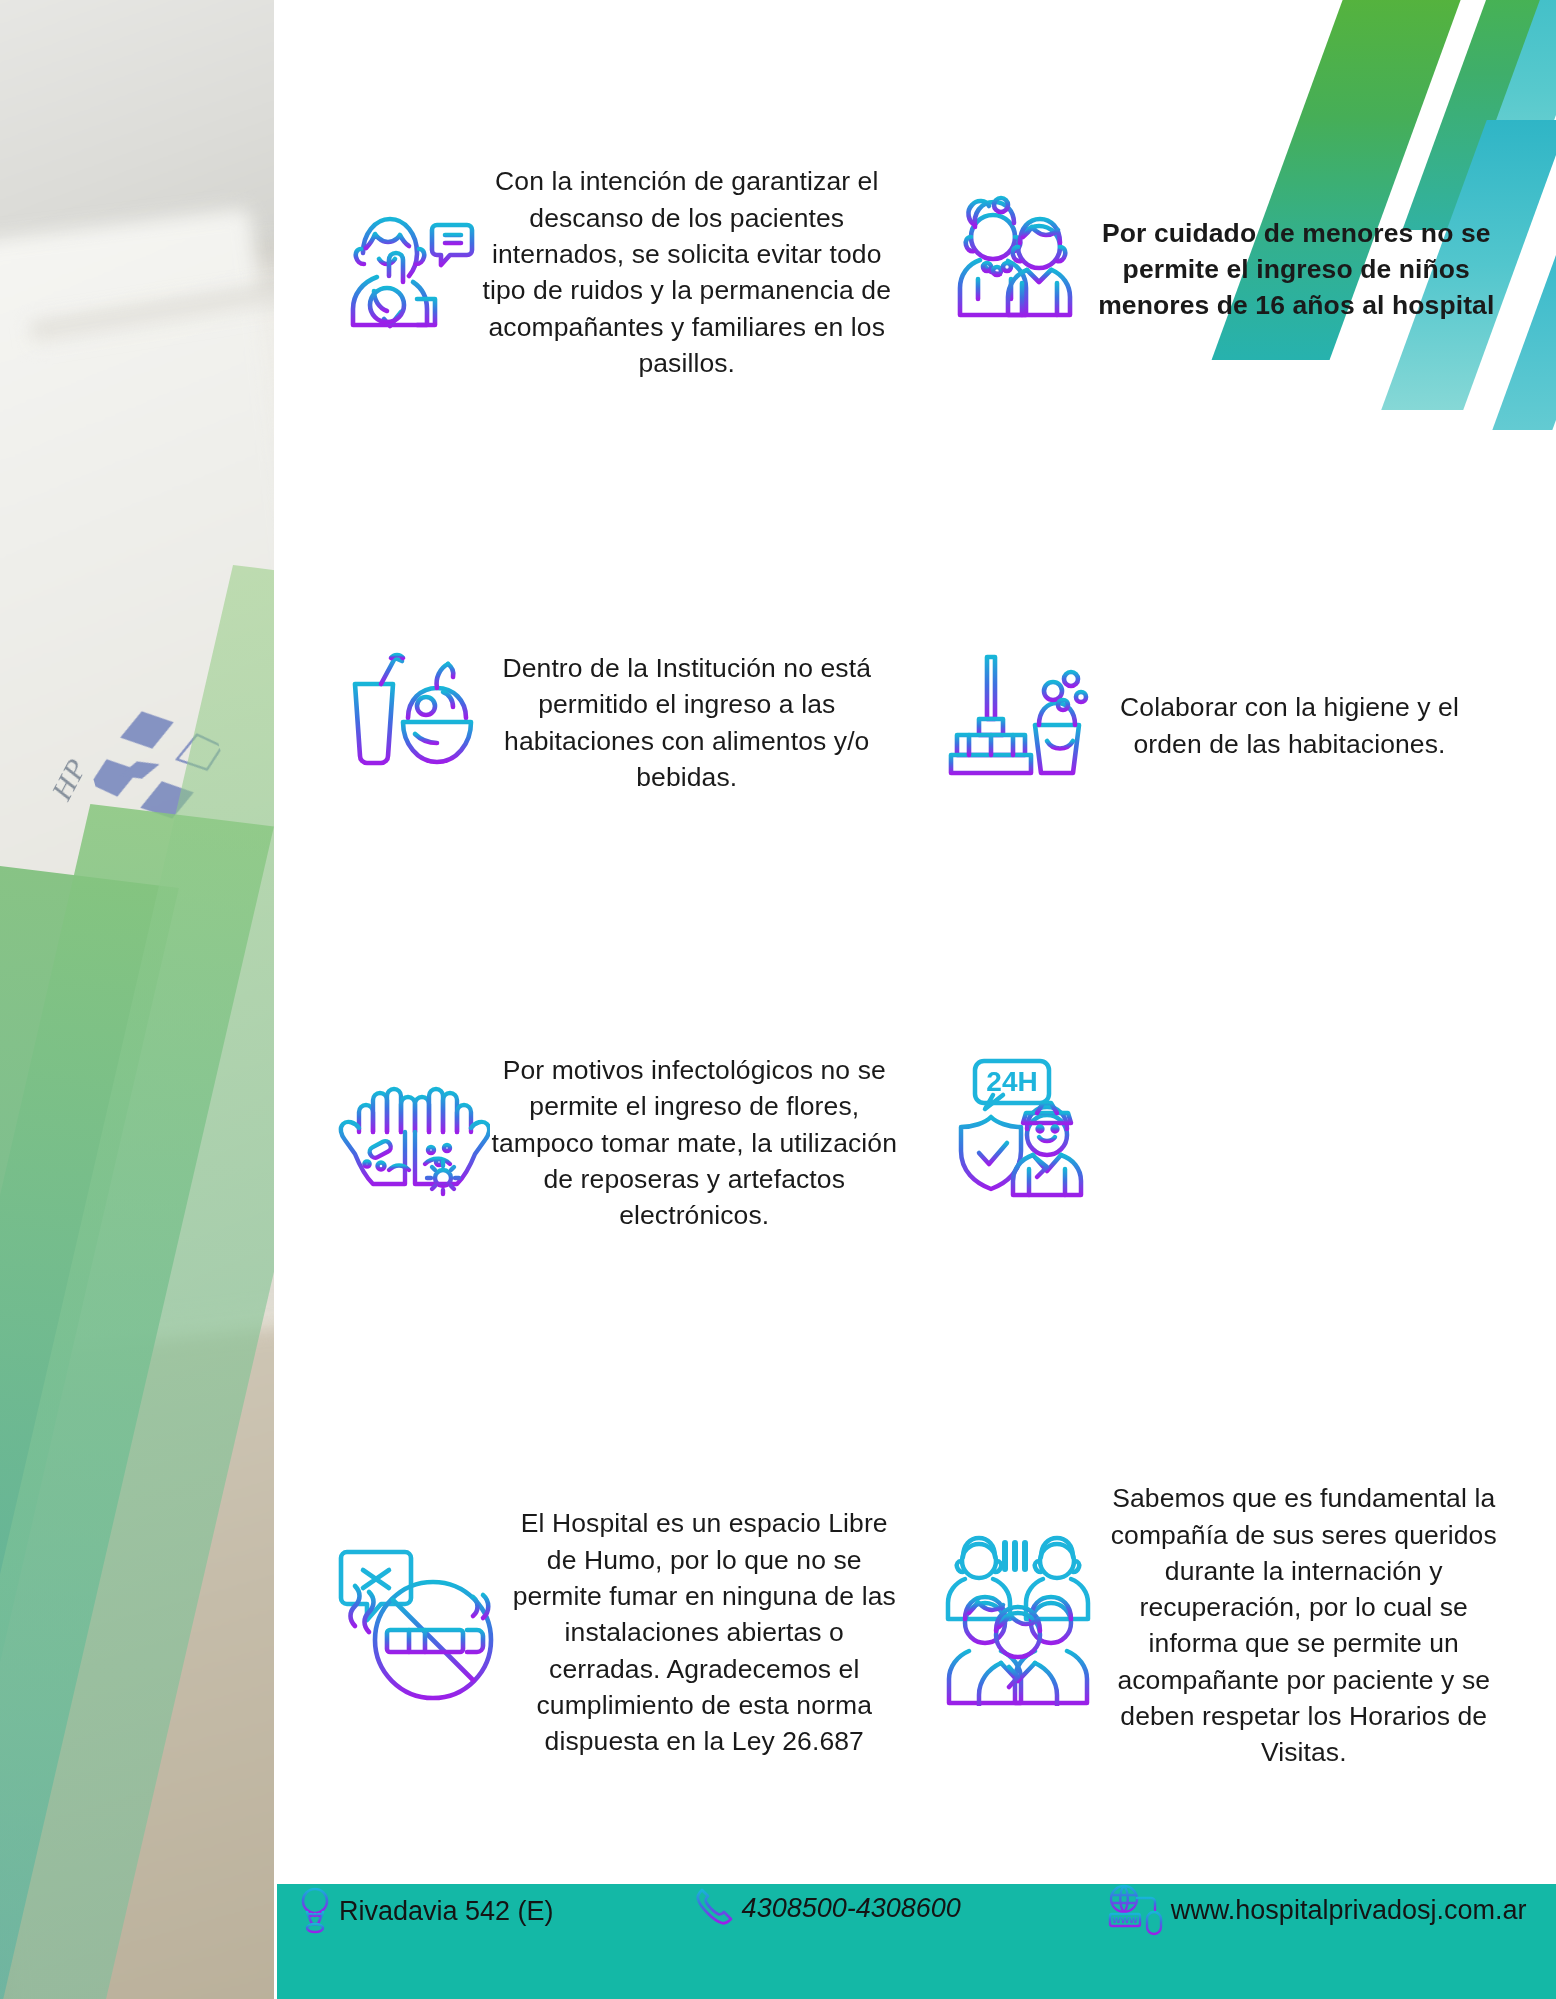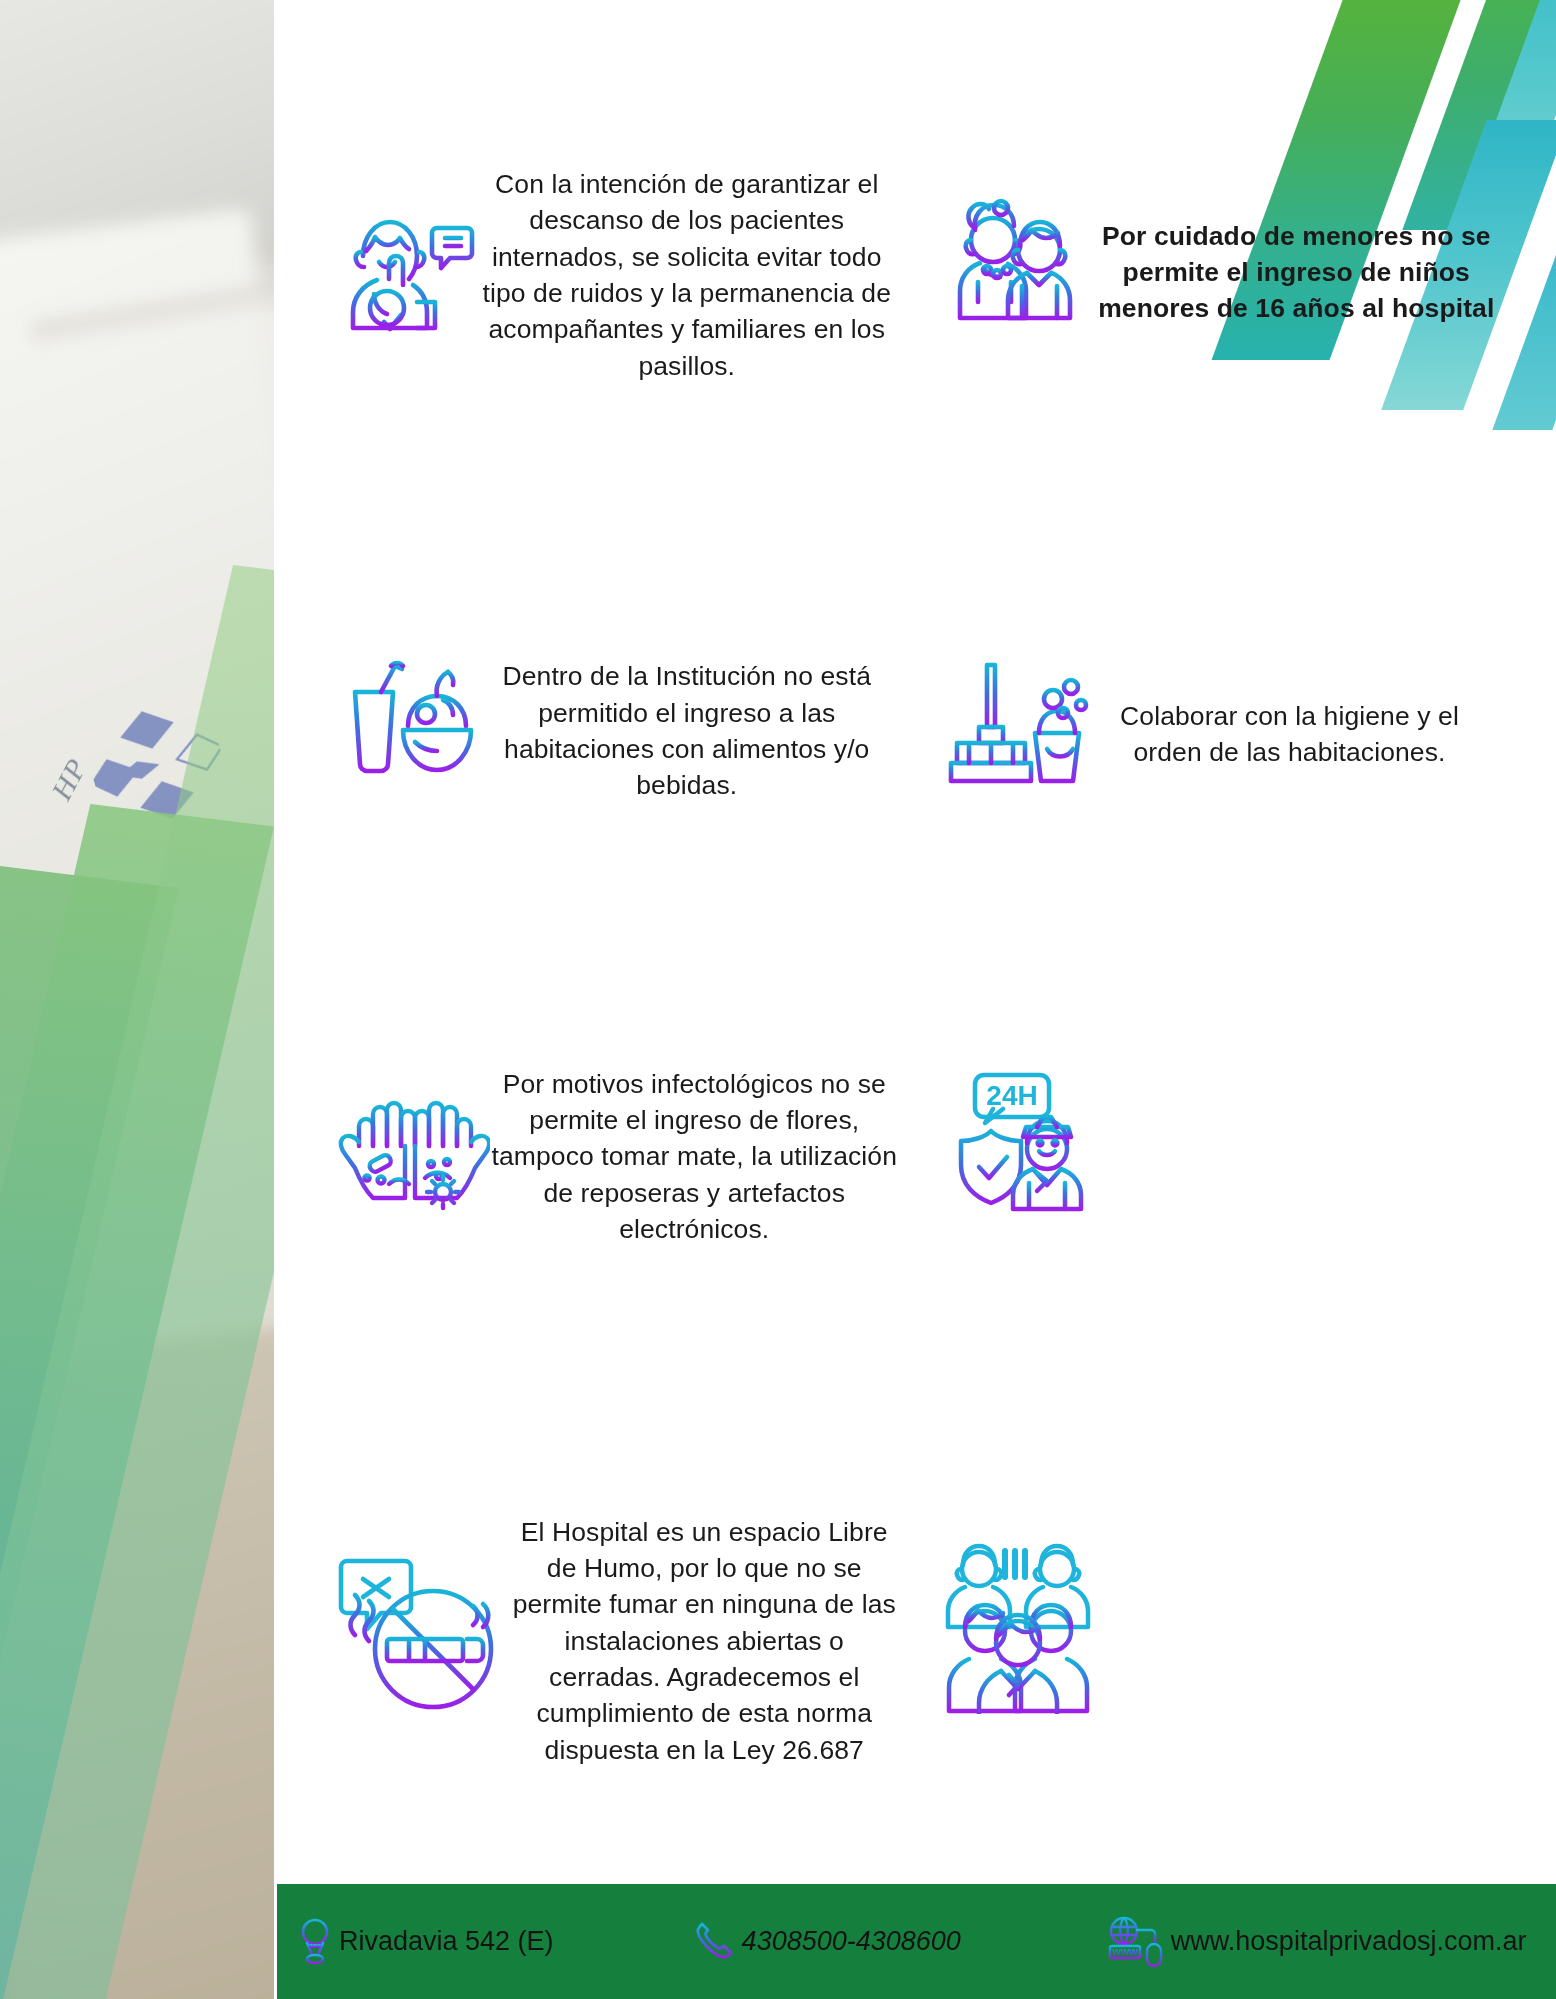--- a/index.html
+++ b/index.html
@@ -145,22 +145,22 @@
   #cell-8{ padding-top:10px; }
 
   #cell-2 .cell-text{ max-width:430px; }
   #cell-4 .cell-text{ max-width:400px; }
   #cell-6 .cell-text{ max-width:420px; }
   #cell-8 .cell-text{ max-width:470px; }
 
   
   #footer{
     position:absolute; left:277px; bottom:0; width:1279px; height:115px;
-    display:flex; align-items:center;
-    background:#15803d;
+    display:flex; align-items:flex-start;
+    background:#14b8a6;
   }
   .foot-item{ display:flex; align-items:center; gap:6px; }
   #foot-address{ margin-left:20px; }
   #foot-phone{ margin-left:138px;font-style:italic; }
   #foot-web{ margin-left:146px; }
   .foot-label{
     font-size:27px; color:#141414;
     font-family:"Liberation Sans", sans-serif;
     white-space:nowrap;
   }
@@ -408,20 +408,21 @@
         <path d="M100 120c-12 5-20 16-20 28v24h72v-24c0-12-8-23-20-28"></path>
         <circle cx="83" cy="104" r="22"></circle>
         <path d="M61 100c0-15 10-24 22-24s22 9 22 24"></path>
         <path d="M64 96c6-5 11-12 11-12s7 9 16 9 12-5 12-5"></path>
         <path d="M66 132c-13 6-22 18-22 32v16h78v-16c0-14-9-26-22-32"></path>
         <path d="M66 132l17 18 17-18"></path>
         <path d="M83 152v28"></path>
         <path d="M74 136l9 10-9 10"></path>
       </svg>
     </div>
+    <div class="cell-text">Sabemos que es fundamental la compañía de sus seres queridos durante la internación y recuperación, por lo cual se informa que se permite un acompañante por paciente y se deben respetar los Horarios de Visitas.</div>
   </div>
 
 </div>
 
 <div id="footer">
 
   <div class="foot-item" id="foot-address">
     <svg width="36" height="54" viewBox="0 0 36 54" fill="none" stroke="url(#ig)" stroke-width="2.6" stroke-linecap="round" stroke-linejoin="round">
       <circle cx="18" cy="17" r="12"></circle>
       <path d="M10 28l5 12h6l5-12"></path>

